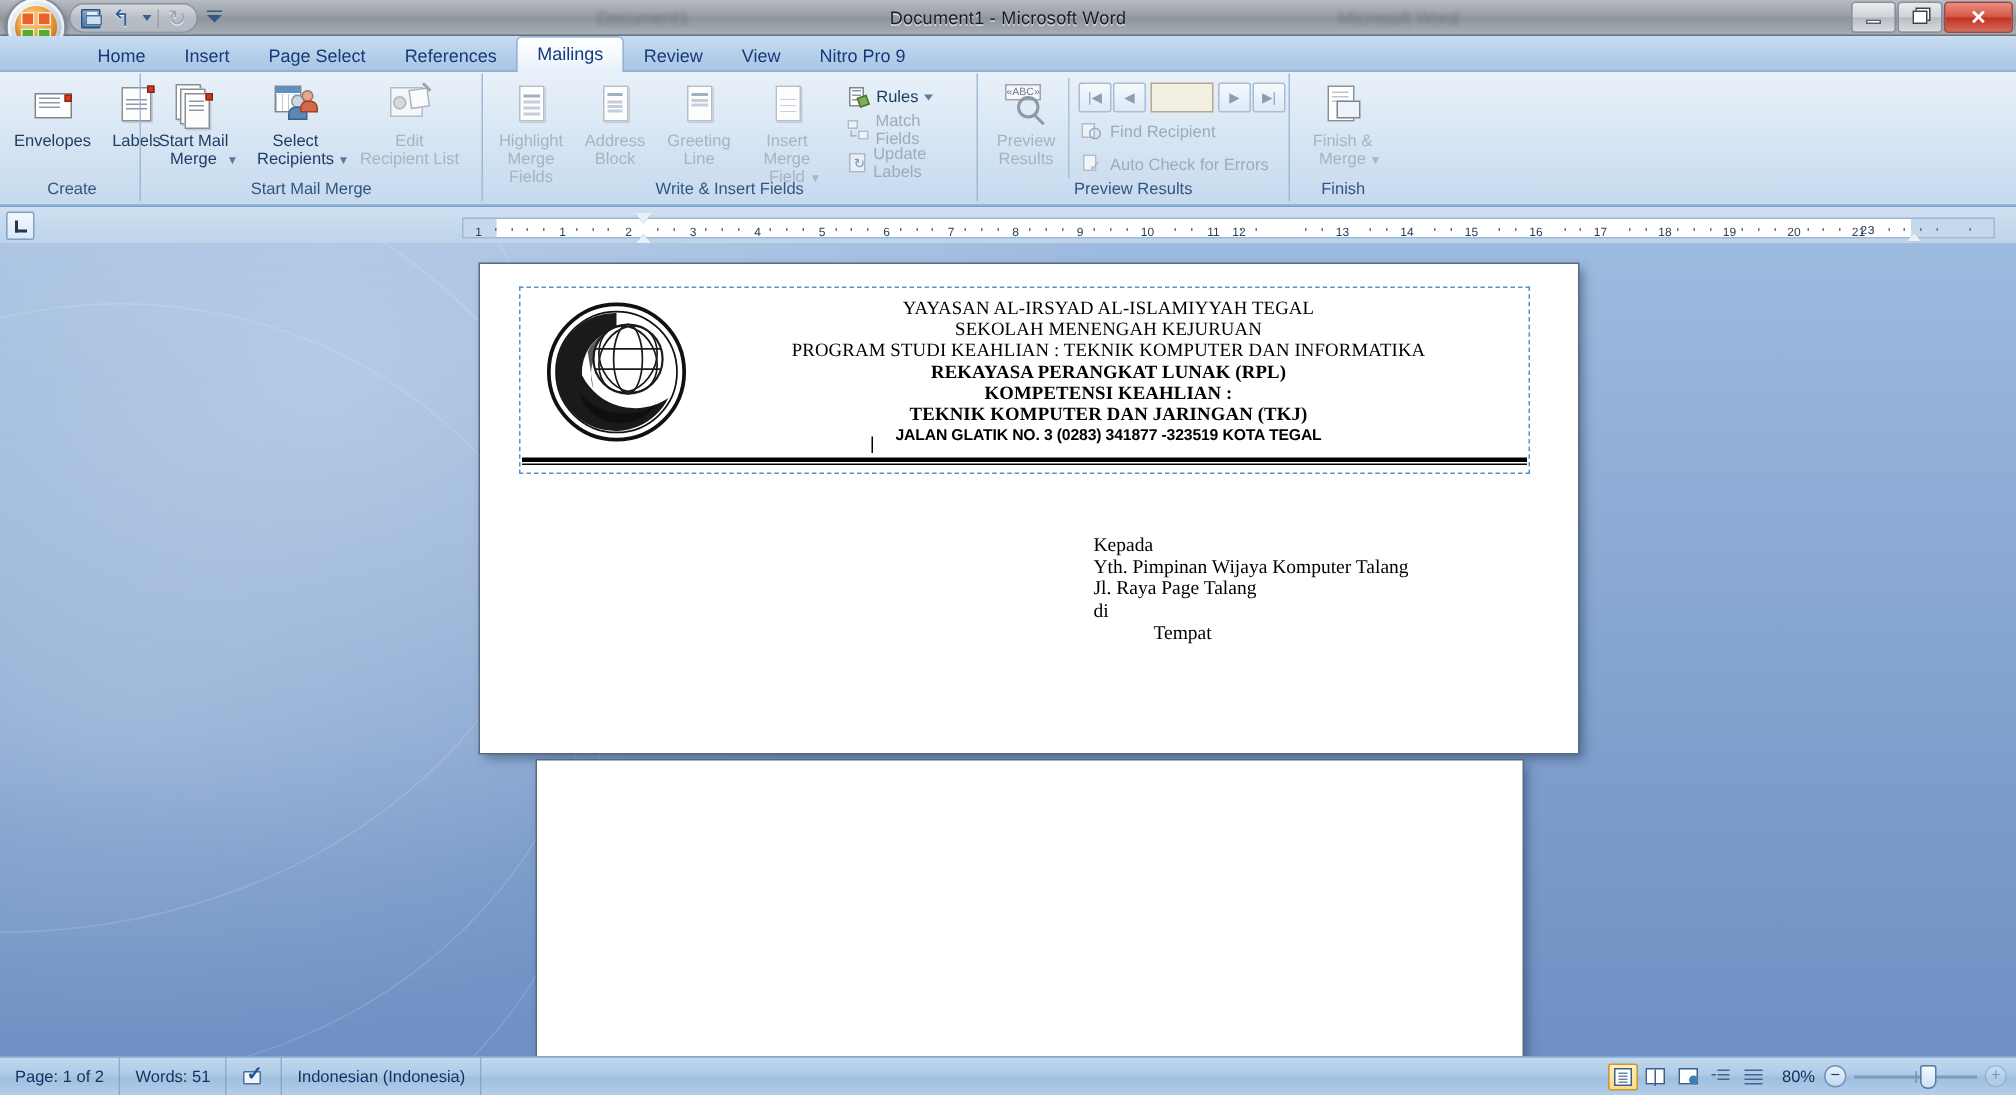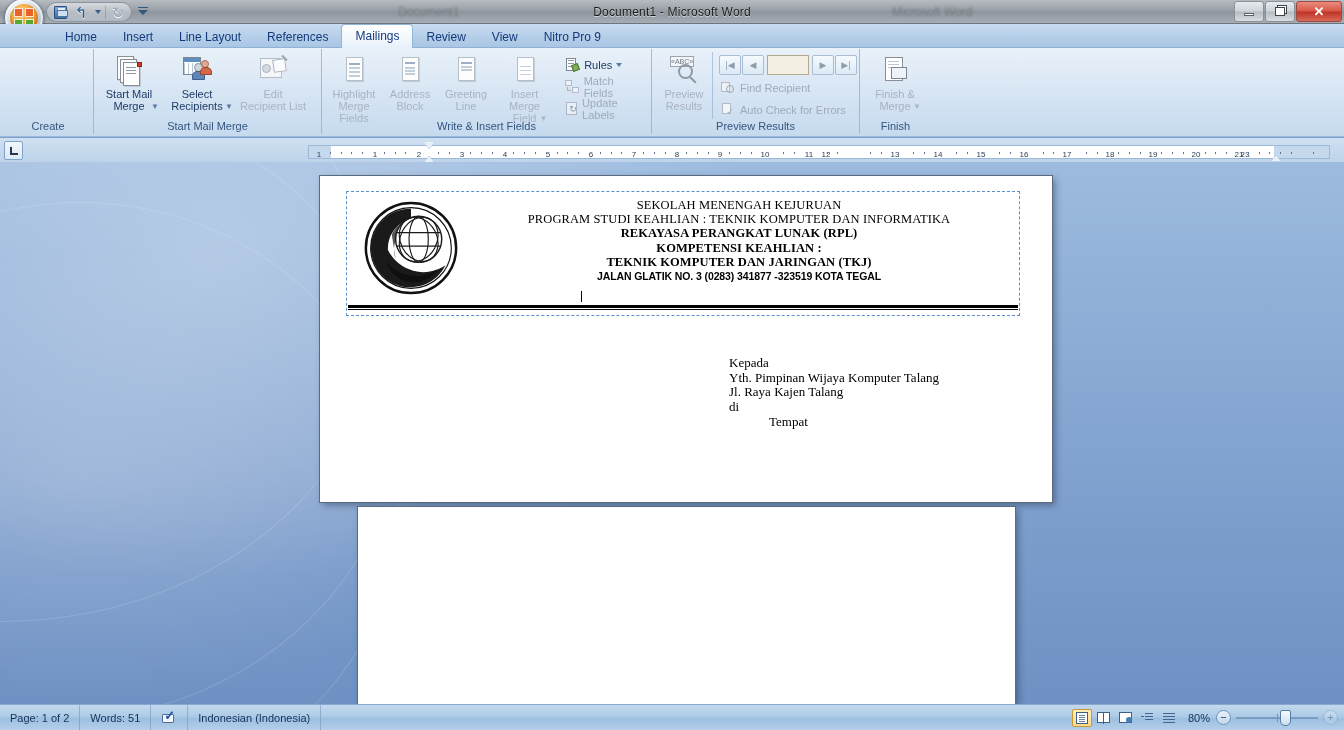--- a/index.html
+++ b/index.html
@@ -334,33 +334,50 @@
   </div>
   <div class="qat-more">
     <div class="bar"></div>
       <div class="dd"></div>
   </div>
 
   <div class="tabstrip">
     <div class="tabs" id="tabs">
         <div class="tab">Home</div>
         <div class="tab">Insert</div>
-        <div class="tab">Line Layout</div>
+        <div class="tab">Page Select</div>
         <div class="tab">References</div>
         <div class="tab active">Mailings</div>
         <div class="tab">Review</div>
         <div class="tab">View</div>
         <div class="tab">Nitro Pro 9</div>
       </div>
   </div>
 
   <div class="ribbon">
     <div class="ribbon-inner">
 
       <div class="rgroup" style="width:90px">
+        <div class="rg-body">
+          <div class="bigbtn">
+            <div class="ico">
+              <div class="env-ico"></div>
+                <div class="redsq" style="left:24px;top:9px"></div>
+            </div>
+            <span class="lbl">Envelopes</span>
+          </div>
+          <div class="bigbtn">
+            <div class="ico">
+              <div class="doc-ico" style="left:6px;top:4px;width:20px;height:23px"></div>
+              <div class="ln" style="position:absolute;left:9px;top:12px;width:14px;height:1px;background:#8d99a8;box-shadow:0 3px 0 #8d99a8,0 6px 0 #8d99a8"></div>
+              <div class="redsq" style="left:23px;top:3px"></div>
+            </div>
+            <span class="lbl">Labels</span>
+          </div>
+        </div>
         <div class="rg-label">Create</div>
       </div>
 
       <div class="rgroup" style="width:228px">
         <div class="rg-body">
           <div class="bigbtn" style="width:62px">
             <div class="ico">
               <div class="doc-ico" style="left:4px;top:2px"></div>
               <div class="doc-ico" style="left:7px;top:5px"></div>
               <div class="doc-ico" style="left:10px;top:8px"></div>
@@ -663,35 +680,36 @@
               <ellipse cx="58" cy="41" rx="19" ry="24" transform="rotate(28 58 41)"></ellipse>
               <ellipse cx="58" cy="41" rx="19" ry="24" transform="rotate(-28 58 41)"></ellipse>
               <path d="M35 34 H81"></path>
               <path d="M35 48 H81"></path>
             </g>
             <path d="M24 64 A30 30 0 0 0 78 72 A40 40 0 0 1 24 64 Z" fill="#0f0f0f"></path>
           </svg>
         </div>
 
         <div class="hdrtext" id="hdrtext">
+            <div class="hl">YAYASAN AL-IRSYAD AL-ISLAMIYYAH TEGAL</div>
             <div class="hl">SEKOLAH MENENGAH KEJURUAN</div>
             <div class="hl">PROGRAM STUDI KEAHLIAN : TEKNIK KOMPUTER DAN INFORMATIKA</div>
             <div class="hl b">REKAYASA PERANGKAT LUNAK (RPL)</div>
             <div class="hl b">KOMPETENSI KEAHLIAN :</div>
             <div class="hl b">TEKNIK KOMPUTER DAN JARINGAN (TKJ)</div>
             <div class="hl b small">JALAN GLATIK NO. 3 (0283) 341877 -323519 KOTA TEGAL</div>
           </div>
         <div class="dbl-rule"></div>
         <div class="caret-blink" style="left:234px; top:99px; height:11px;"></div>
       </div>
 
       <div class="body-text" id="bodytext">
           <div>Kepada</div>
           <div>Yth. Pimpinan Wijaya Komputer Talang</div>
-          <div>Jl. Raya Kajen Talang</div>
+          <div>Jl. Raya Page Talang</div>
           <div>di</div>
           <div><span class="ind"></span>Tempat</div>
         </div>
     </div>
 
     <div class="page" id="page2"></div>
   </div>
 
   <div class="statusbar">
     <div class="sb-item">Page: 1 of 2</div>

